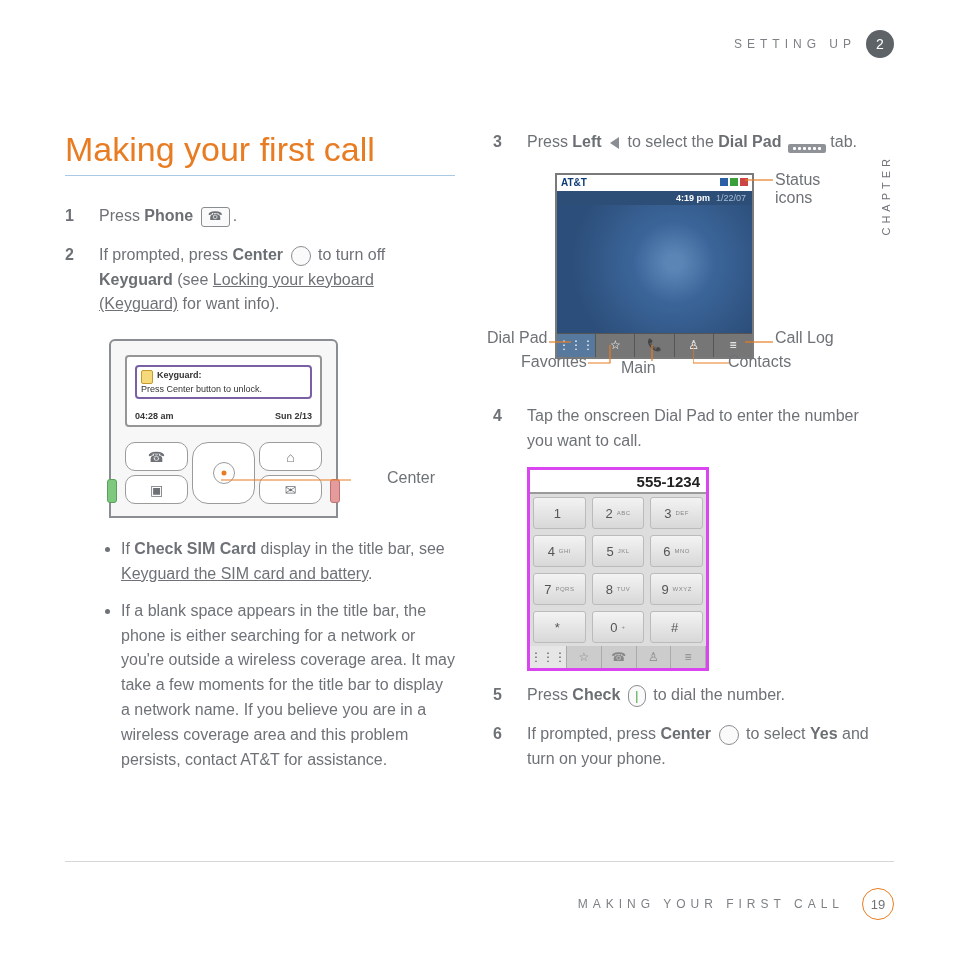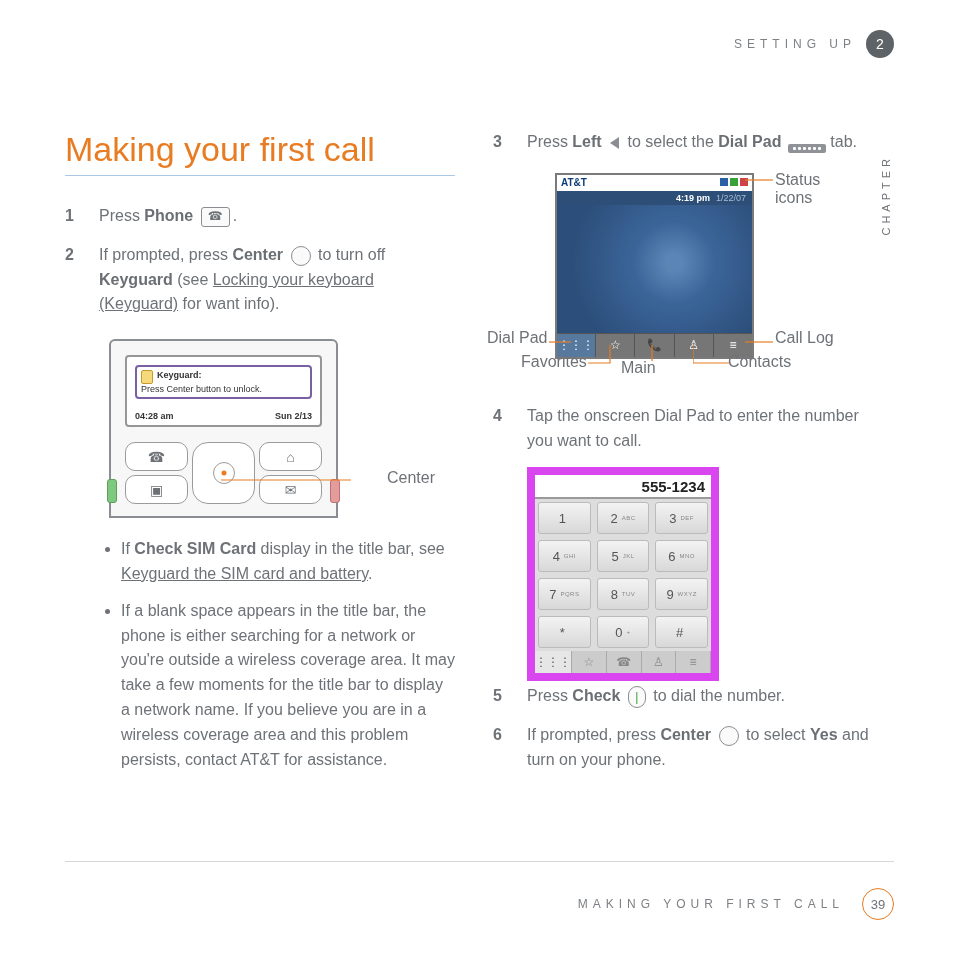--- a/index.html
+++ b/index.html
@@ -79,21 +79,21 @@
   .att-time span:first-child{font-weight:700}
   .att-time span:last-child{color:#a8bdd6}
   .att-wall{height:128px;background:radial-gradient(circle at 60% 45%,#5b85b5 6%,#3b6599 30%,#2c4e7a 75%)}
   .att-tabs{height:24px;background:#767676;display:flex}
   .att-tab{flex:1;display:flex;align-items:center;justify-content:center;color:#fff;
     font-size:12px;border-top:1px solid #555;border-right:1px solid #555}
   .att-tab.sel{background:#58799e}
   .att-tab:last-child{border-right:none}
   .c2-label{position:absolute;font-size:16px;color:#6e7277}
   
-  .fig3{margin:14px 0 3px 34px;width:176px;border:8px solid #d946ef}
+  .fig3{margin:14px 0 12px 34px;width:176px;border:3px solid #d946ef}
   .dp-display{height:22px;border-bottom:2px solid #9a9a9a;display:flex;
     justify-content:flex-end;align-items:center;padding-right:6px;font-weight:700;
     font-size:15px;color:#222;background:#fff}
   .dp-grid{display:grid;grid-template-columns:repeat(3,1fr);background:#ddd}
   .dp-key{height:30px;margin:3px;border:1px solid #bbb;
     background:linear-gradient(#f3f3f3,#d8d8d8);border-radius:3px;display:flex;
     align-items:center;justify-content:center;gap:4px}
   .dp-num{font-size:13px;color:#555}
   .dp-let{font-size:6px;color:#888;letter-spacing:0.5px}
   .dp-tabs{height:22px;background:#ccc;display:flex}
@@ -322,16 +322,16 @@
         <span>If prompted, press </span><b>Center</b><span> </span>
         <span class="inline-icon circle"></span><span> to select </span><b>Yes</b><span> and turn on your phone.</span>
       </li>
     </ol>
   </div>
 </div>
 
 <hr class="footer-rule">
 <div class="footer">
   <span class="footer-text">MAKING YOUR FIRST CALL</span>
-  <span class="page-badge">39</span>
+  <span class="page-badge">19</span>
 </div>
 
 </div>
 
 </body></html>

